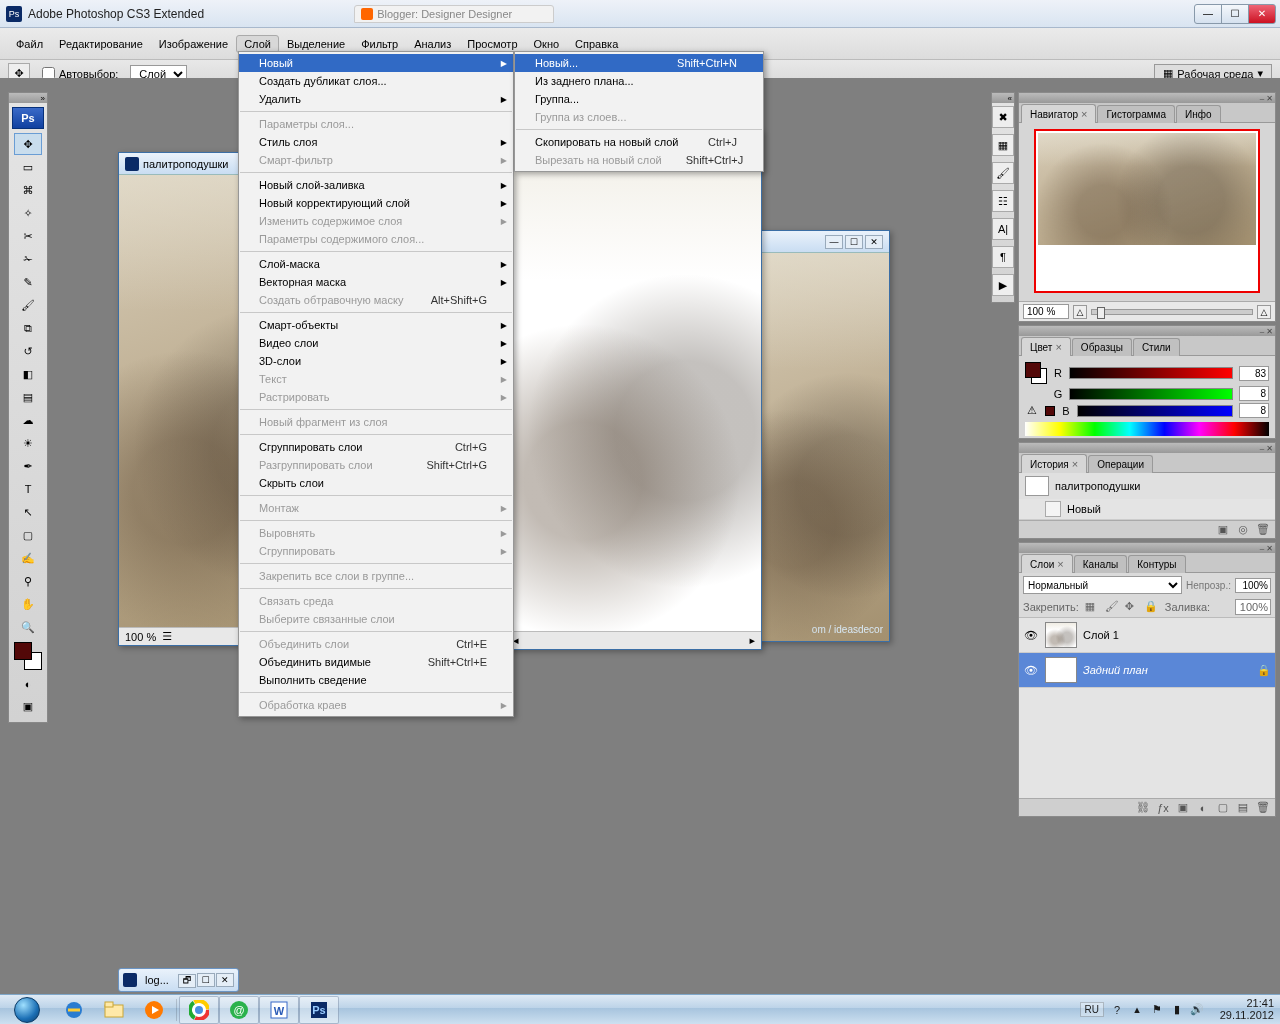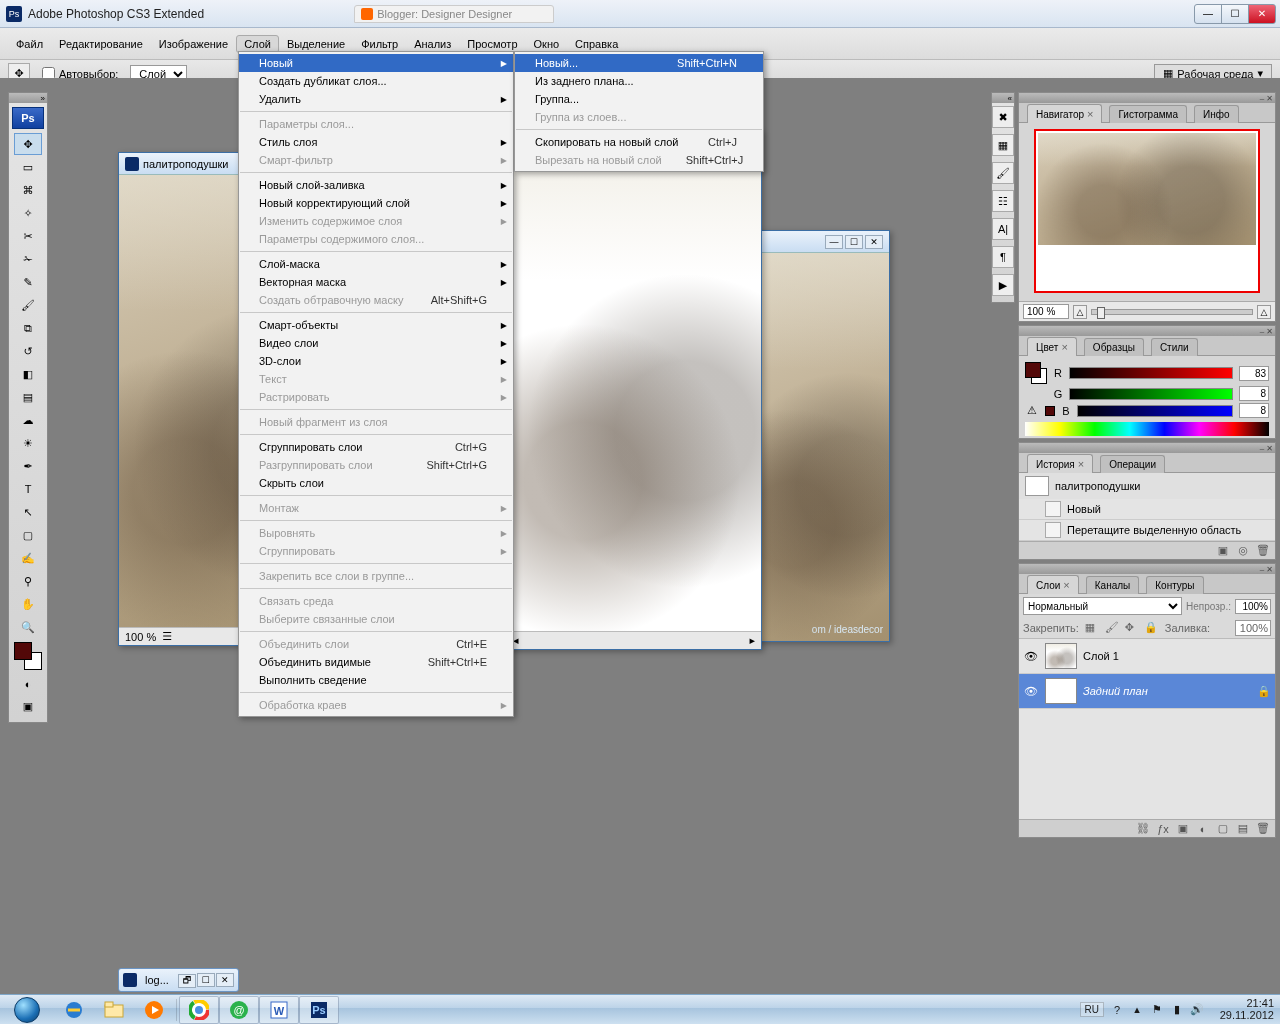--- a/index.html
+++ b/index.html
@@ -73,21 +73,21 @@
 .menu .mi.hl .sc{color:#fff;}
 .menu .mi.sub::after { content: "▶"; font-size: 8px; position:absolute; right:6px;}
 .menu .sep { height: 1px; background: #c8c8c8; margin: 3px 1px; }
 
 
 .panels { position: absolute; right: 4px; top: 14px; width: 258px; }
 .panel { background: #d6d6d6; border: 1px solid #8a8a8a; margin-bottom: 3px; }
 .panel .phead { height: 10px; background: linear-gradient(#bbb,#999); display:flex; justify-content:flex-end; padding-right:2px; align-items:center;}
 .panel .phead span{font-size:8px;color:#444;margin-left:2px;}
 .tabs { display: flex; background: #c8c8c8; border-bottom: 1px solid #999; height: 20px; align-items: flex-end; padding-left:2px;}
-.tabs .tab { padding: 3px 8px; background: #d6d6d6; border: 1px solid #999; border-bottom: none; margin-right: 1px; border-radius: 3px 3px 0 0; position:relative; top:1px; font-size:10px;margin-left:6px;}
+.tabs .tab { padding: 3px 8px; background: #d6d6d6; border: 1px solid #999; border-bottom: none; margin-right: 1px; border-radius: 3px 3px 0 0; position:relative; top:1px; font-size:10px;}
 .tabs .tab.inactive { background: #c0c0c0; }
 .tabs .tab .x{margin-left:3px;color:#666;}
 .panel .body { padding: 4px; background: #d6d6d6; }
 .nav-thumb { width: 226px; height: 164px; margin: 2px auto 4px; border: 2px solid #e00; padding: 2px; background:#fff; }
 .nav-thumb .im{width:100%;height:72%;}
 .nav-status{display:flex;align-items:center;gap:4px;padding:2px 4px;background:#e8e8e8;border-top:1px solid #aaa;}
 .nav-status .zoom{width:46px;border:1px solid #999;background:#fff;padding:1px 3px;font-size:10px;}
 .nav-status .slider{flex:1;height:6px;background:#ccc;border:1px solid #999;position:relative;}
 .nav-status .slider .thumb{position:absolute;left:3%;top:-3px;width:8px;height:12px;background:#eee;border:1px solid #666;}
 .nav-status .btn{width:14px;height:14px;border:1px solid #999;background:#eee;display:flex;align-items:center;justify-content:center;font-size:9px;}
@@ -496,25 +496,20 @@
       <div class="hist-top">
         <div class="thumb"></div>
           <span>палитроподушки</span>
       </div>
       <div class="hist-list" id="histList">
           <div class="hist-row">
             <div style="width:14px"></div>
             <div class="ic"></div>
             <span>Новый</span>
           </div>
-          <div class="hist-row">
-            <div style="width:14px"></div>
-            <div class="ic"></div>
-            <span>Перетащите выделенную область</span>
-          </div>
         </div>
       <div class="panel-foot">
         <div class="b">▣</div>
         <div class="b">◎</div>
         <div class="b">🗑</div>
       </div>
     </div>
 
     <div class="panel">
       <div class="phead">

